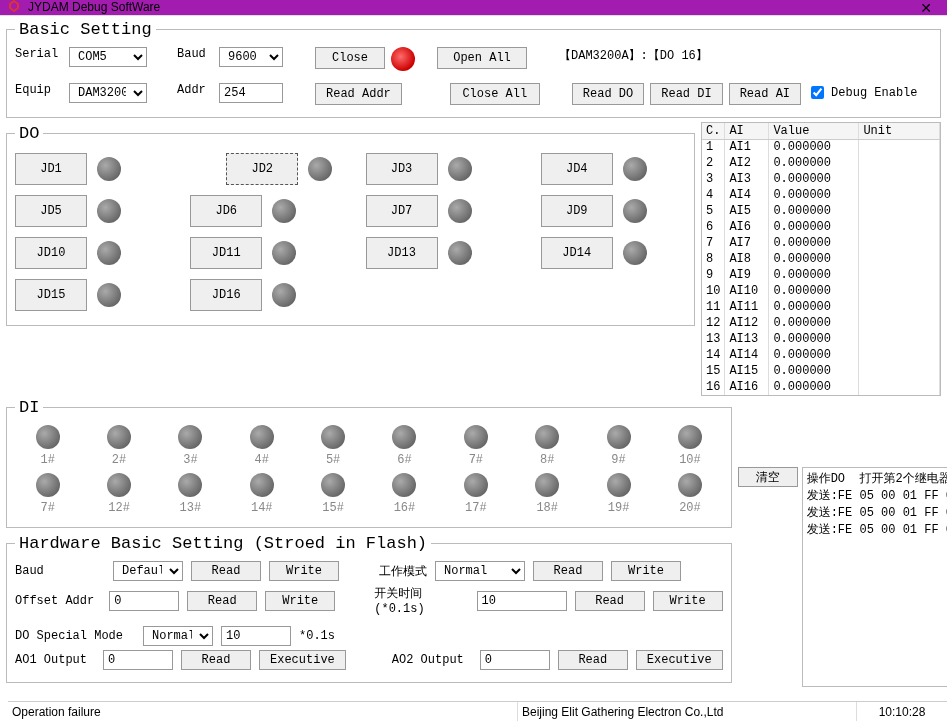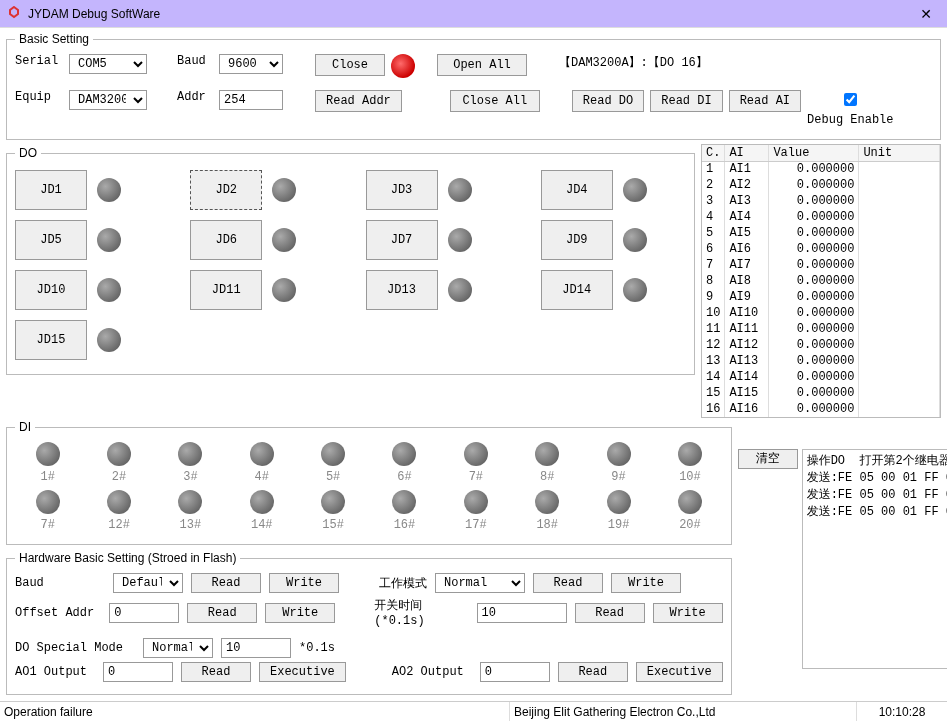--- a/index.html
+++ b/index.html
@@ -7,45 +7,45 @@
     margin: 0;
     font-family: "Segoe UI", Tahoma, sans-serif;
     font-size: 12px;
     background: #fff;
     color: #000;
     width: 947px;
     height: 721px;
     overflow: hidden;
   }
   .titlebar {
-    height: 28px;
+    height: 16px;
     border-bottom: 1px solid #ddd;
     display: flex;
-    align-items: center;
+    align-items: flex-start;
     padding: 0 6px;
-    background: #c4b5fd;
+    background: #a21caf;
   }
   .titlebar .app-icon {
     width: 16px; height: 16px;
     margin-right: 6px;
     display: inline-block;
   }
   .titlebar .title { flex: 1; }
   .titlebar .close-x { width: 30px; text-align: center; font-size: 14px; cursor: pointer; }
   .content { padding: 2px 6px 0 6px; }
   fieldset {
     border: 1px solid #bbb;
     margin: 2px 0 4px 0;
     padding: 4px 8px 8px 8px;
     font-family: "Courier New", monospace;
   }
   fieldset > legend {
     padding: 0 4px;
-    font-family: Liberation Sans, sans-serif;
-    font-size: 12px;
+    font-family: Liberation Mono, monospace;
+    font-size: 17px;
   }
   .mono { font-family: "Courier New", monospace; font-size: 12px; }
   .row { display: flex; align-items: flex-start; gap: 6px; margin: 4px 0; }
   .label { display: inline-block; }
   select, input[type="text"] {
     font-family: "Courier New", monospace;
     font-size: 12px;
     border: 1px solid #999;
     background: #fff;
     height: 20px;
@@ -67,21 +67,21 @@
   }
   .btn.small { min-width: 60px; height: 20px; }
   .btn.wide { min-width: 90px; }
   .led {
     width: 24px; height: 24px;
     border-radius: 50%;
     display: inline-block;
   }
   .led-red { background: radial-gradient(circle at 40% 40%, #ff6b6b, #cc0000 70%); }
   .led-gray { background: radial-gradient(circle at 35% 35%, #aaa, #666 75%); }
-  .checkbox { display: inline-flex; align-items: center; gap: 4px; flex-direction: column; }
+  .checkbox { display: inline-flex; align-items: center; gap: 4px; }
   .checkbox input { width: 13px; height: 13px; }
 
   
   .basic-grid { display: flex; flex-direction: column; gap: 4px; }
   .basic-grid .row > * { margin-right: 0; }
   .col-ser { width: 48px; }
   .col-sel { width: 78px; }
   .col-baud-l { width: 36px; margin-left: 24px;}
   .col-baud-s { width: 64px; }
   .text-input { width: 64px; }
@@ -89,31 +89,31 @@
   
   .do-area { display: flex; gap: 6px; align-items: flex-start; }
   .do-grid {
     flex: 1;
     display: grid;
     grid-template-columns: repeat(4, 1fr);
     gap: 10px 30px;
     padding: 6px 0;
   }
   .do-cell { display: flex; align-items: center; gap: 10px; }
-  .do-btn { min-width: 72px; height: 40px; }
-  .active-btn { border: 1px dashed #555; }
+  .do-btn { min-width: 72px; height: 32px; }
+  .active-btn { border: 1px dashed #555; margin-left: 36px; }
 
   
   .ai-panel { width: 240px; border: 1px solid #bbb; background:#fff; }
   .ai-table { width: 100%; border-collapse: collapse; font-family: "Courier New", monospace; font-size: 12px; }
   .ai-table th, .ai-table td { border-right: 1px solid #ddd; padding: 0 4px; text-align: left; height: 16px; white-space: nowrap; }
   .ai-table th { background: #f5f5f5; border-bottom: 1px solid #ccc; font-weight: normal; }
   .ai-table td.idx { width: 20px; }
   .ai-table td.name { width: 44px; }
-  .ai-table td.val { width: 90px; text-align: right; }
+  .ai-table td.val { width: 90px; }
 
   
   .di-grid {
     display: grid;
     grid-template-columns: repeat(10, 1fr);
     gap: 6px 18px;
     padding: 4px 6px;
   }
   .di-cell { display:flex; flex-direction:column; align-items:center; gap:4px; }
   .di-label { font-family:"Courier New", monospace; color:#888; }
@@ -125,34 +125,34 @@
     border: 1px solid #bbb;
     background: #fff;
     height: 220px;
     width: 100%;
     overflow: auto;
     font-family: "Courier New", monospace;
     font-size: 12px;
     padding: 2px 4px;
     white-space: pre;
   }
-  .mid-flex { display:flex; gap:6px; align-items:center; }
+  .mid-flex { display:flex; gap:6px; align-items:flex-end; }
   .left-stack { flex:1; display:flex; flex-direction:column; }
 
   
   .hw-row { display:flex; align-items:center; gap:8px; margin: 4px 0; }
   .hw-label { width: 90px; }
   .hw-row .btn { min-width: 70px; }
   .hw-input { width: 70px; }
   .hw-sep { width: 24px; }
 
   
   .statusbar {
     position: absolute;
-    left: 0; right: 0; bottom: 0;
+    left: 8px; right: 0; bottom: 0;
     height: 20px;
     border-top: 1px solid #ccc;
     display: flex;
     align-items: center;
     font-size: 12px;
     background: #fff;
   }
   .statusbar .s-left { width: 510px; padding-left: 4px; border-right: 1px solid #ddd; height:100%; display:flex; align-items:center;}
   .statusbar .s-mid { flex:1; padding-left: 4px; border-right: 1px solid #ddd; height:100%; display:flex; align-items:center;text-align:center;}
   .statusbar .s-right { width: 90px; text-align: center; }
@@ -256,20 +256,24 @@
           <div class="do-cell">
             <button class="btn do-btn">JD13</button>
             <span class="led led-gray"></span>
           </div>
           <div class="do-cell">
             <button class="btn do-btn">JD14</button>
             <span class="led led-gray"></span>
           </div>
           <div class="do-cell">
             <button class="btn do-btn">JD15</button>
+            <span class="led led-gray"></span>
+          </div>
+          <div class="do-cell">
+            <button class="btn do-btn">JD16</button>
             <span class="led led-gray"></span>
           </div>
         </div>
   </fieldset>
   <div class="ai-panel">
     <table class="ai-table">
       <thead>
             <tr>
         <th>C.</th>
         <th>AI</th>

